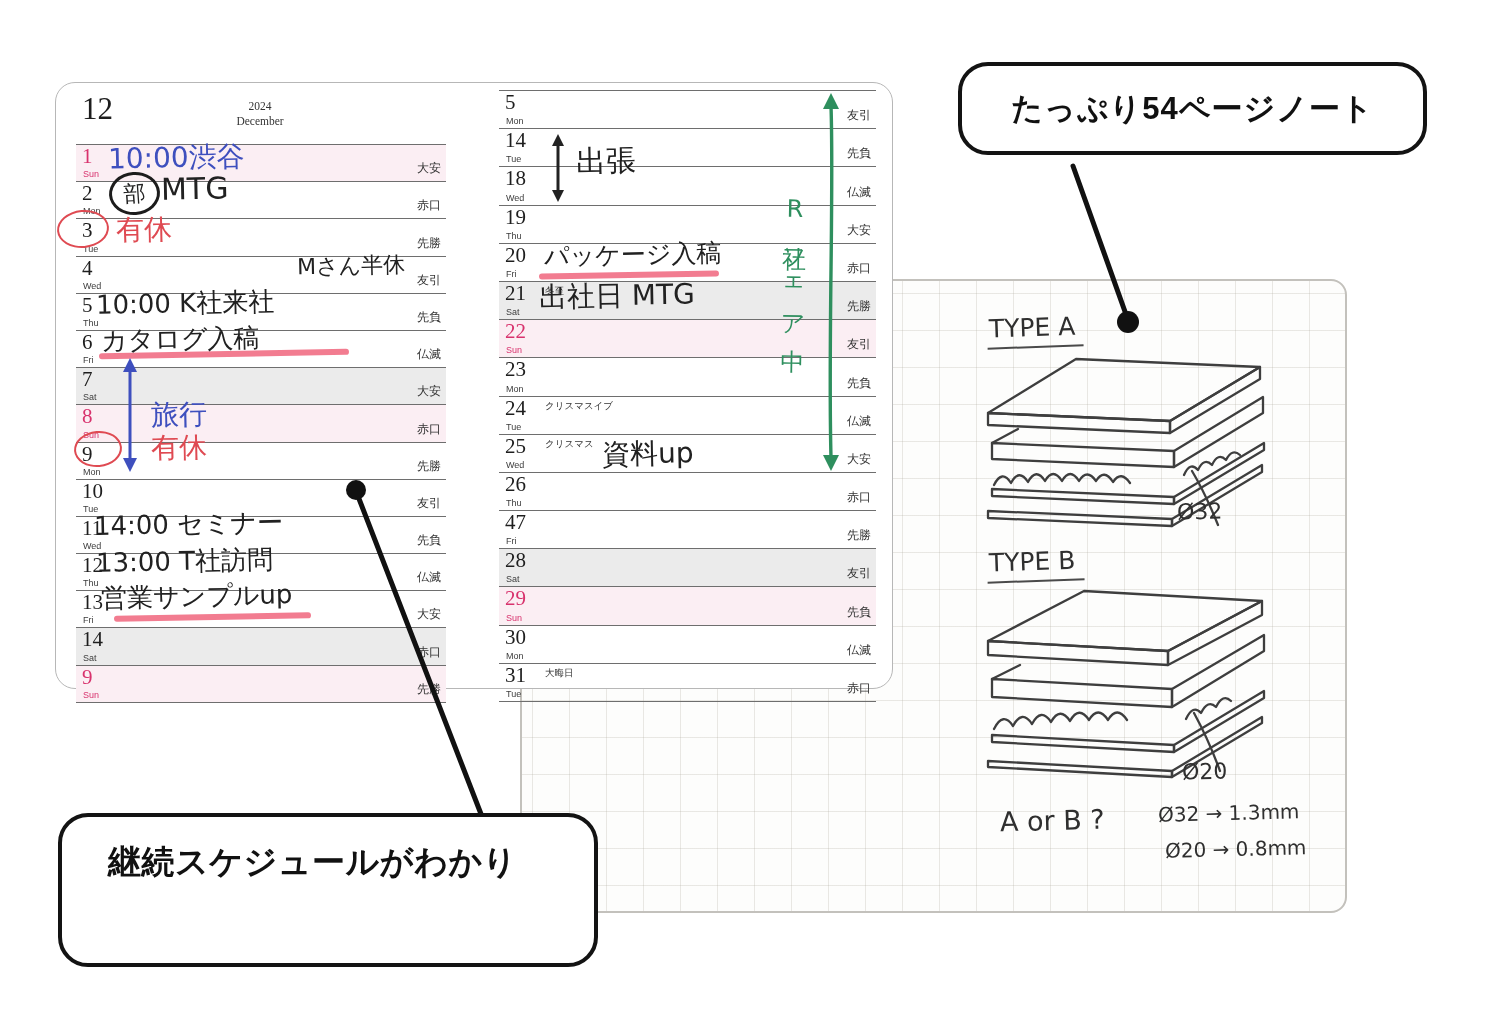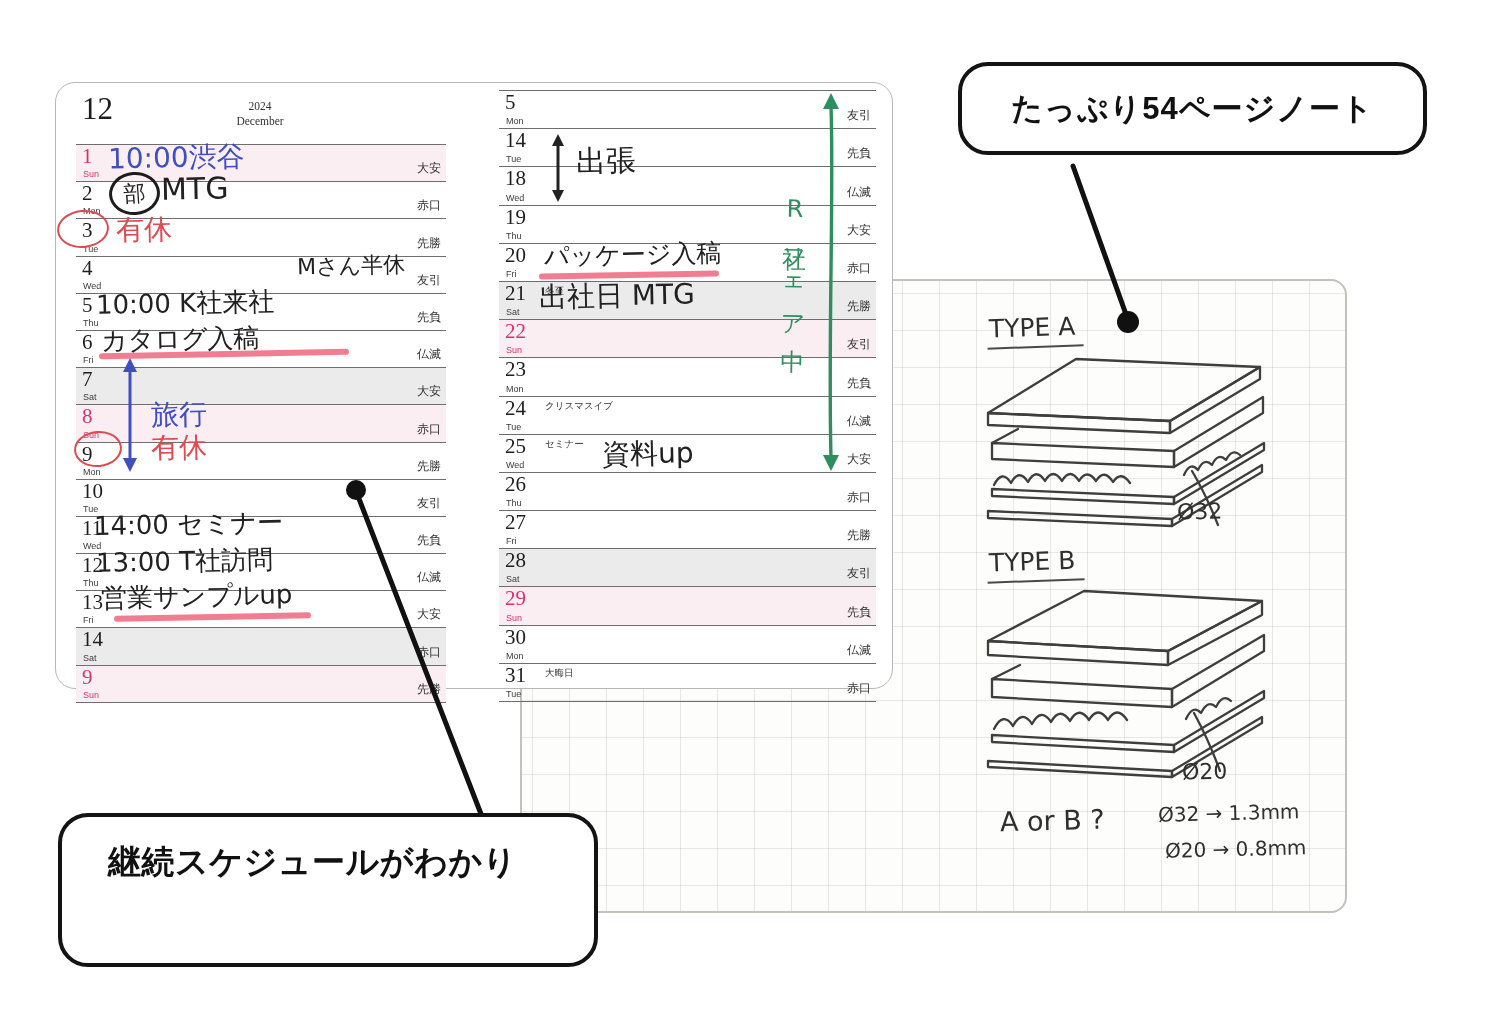--- a/index.html
+++ b/index.html
@@ -243,30 +243,30 @@
         </div>
         <div class="row ">
           <span class="daynum">24</span>
           <span class="wd">Tue</span>
           <span class="pnote">クリスマスイブ</span>
           <span class="rokuyo">仏滅</span>
         </div>
         <div class="row ">
           <span class="daynum">25</span>
           <span class="wd">Wed</span>
-          <span class="pnote">セミナー</span>
+          <span class="pnote">クリスマス</span>
           <span class="rokuyo">大安</span>
         </div>
         <div class="row ">
           <span class="daynum">26</span>
           <span class="wd">Thu</span>
           <span class="rokuyo">赤口</span>
         </div>
         <div class="row ">
-          <span class="daynum">27</span>
+          <span class="daynum">47</span>
           <span class="wd">Fri</span>
           <span class="rokuyo">先勝</span>
         </div>
         <div class="row sat">
           <span class="daynum">28</span>
           <span class="wd">Sat</span>
           <span class="rokuyo">友引</span>
         </div>
         <div class="row sun">
           <span class="daynum">29</span>

